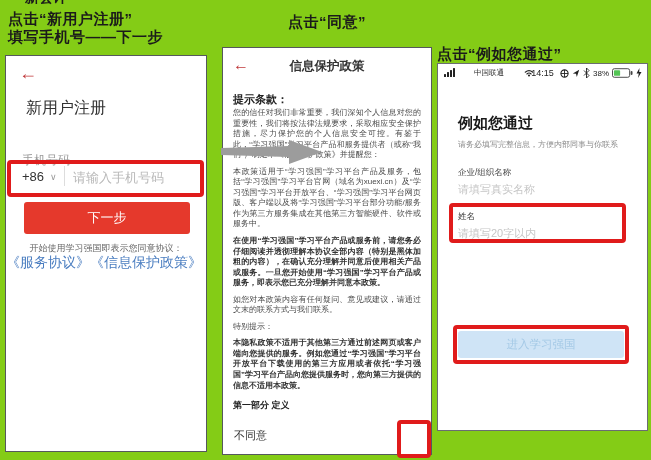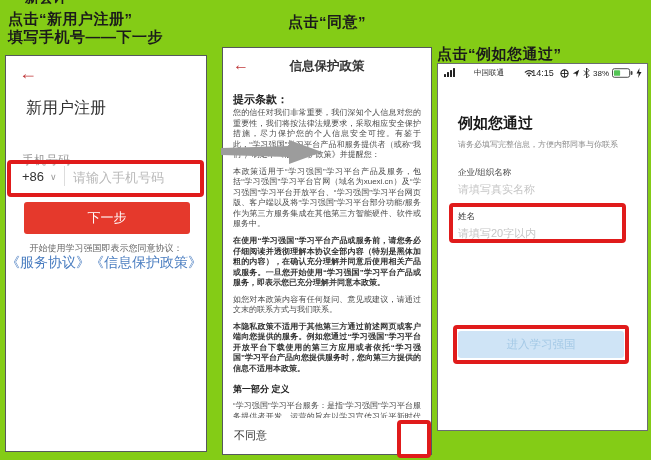--- a/index.html
+++ b/index.html
@@ -86,20 +86,21 @@
   <div class="phone" style="left:222px; top:47px; width:210px; height:408px;">
     <div class="back" style="left:10px; top:8px; font-size:16px;">←</div>
     <div class="mp-title" style="top:10px;">信息保护政策</div>
     <div class="mp-head" style="left:10px; top:44px;">提示条款：</div>
 
     <div class="mp-body">
       <p>您的信任对我们非常重要，我们深知个人信息对您的重要性，我们将按法律法规要求，采取相应安全保护措施，尽力保护您的个人信息安全可控。有鉴于此，“学习强国”学习平台产品和服务提供者（或称“我们”）制定本《信息保护政策》并提醒您：</p>
       <p>本政策适用于“学习强国”学习平台产品及服务，包括“学习强国”学习平台官网（域名为xuexi.cn）及“学习强国”学习平台开放平台、“学习强国”学习平台网页版、客户端以及将“学习强国”学习平台部分功能/服务作为第三方服务集成在其他第三方智能硬件、软件或服务中。</p>
       <p class="b">在使用“学习强国”学习平台产品或服务前，请您务必仔细阅读并透彻理解本协议全部内容（特别是黑体加粗的内容），在确认充分理解并同意后使用相关产品或服务。一旦您开始使用“学习强国”学习平台产品或服务，即表示您已充分理解并同意本政策。</p>
       <p>如您对本政策内容有任何疑问、意见或建议，请通过文末的联系方式与我们联系。</p>
+      <p>特别提示：</p>
       <p class="b">本隐私政策不适用于其他第三方通过前述网页或客户端向您提供的服务。例如您通过“学习强国”学习平台开放平台下载使用的第三方应用或者依托“学习强国”学习平台产品向您提供服务时，您向第三方提供的信息不适用本政策。</p>
       <p class="sec">第一部分 定义</p>
       <p>“学习强国”学习平台服务：是指“学习强国”学习平台服务提供者开发、运营的旨在以学习宣传习近平新时代中国特色社会主义思想为主要内容的多端平台及客户端。包括“学习强国”学习平台官网（域名为xuexi.cn）及“学习强国”学习平台开放平台、“学习强国”学习平台网页版及客户端以及将“学习强国”学习平台部分功能/服务作为第三方服务集成在其他第三方硬件或智能硬件而提供相关服务。</p>
     </div>
 
     <div class="mp-bar">
       <div class="mp-no">不同意</div>
       <div class="mp-yes">同意</div>
     </div>
     <div class="hl" style="left:174px; top:372px; width:34px; height:38px;"></div>

